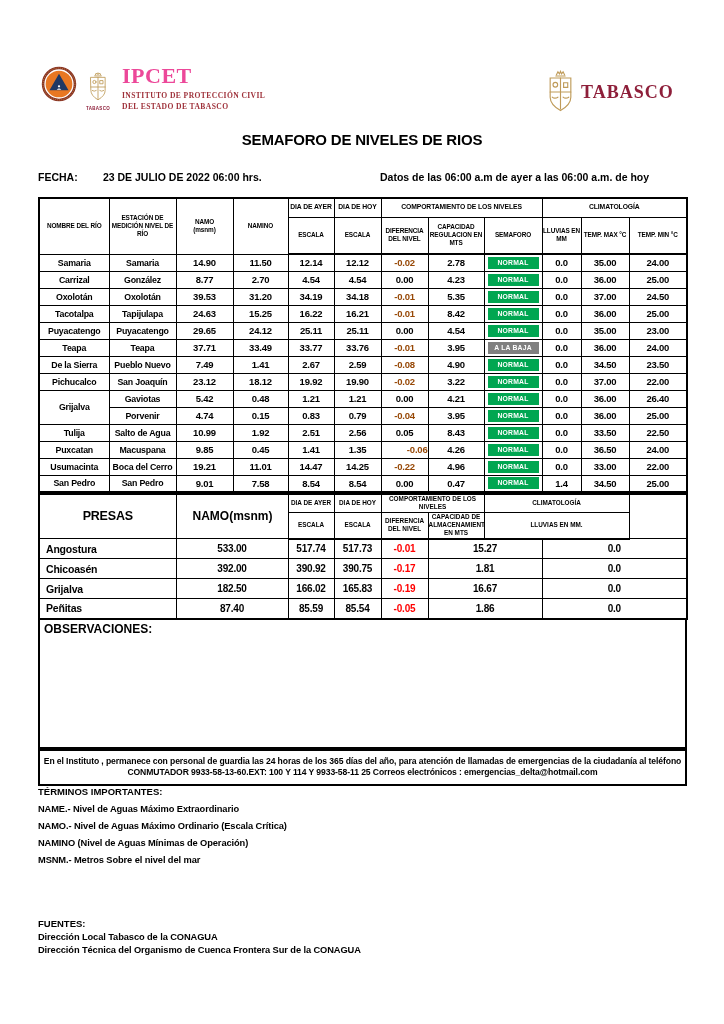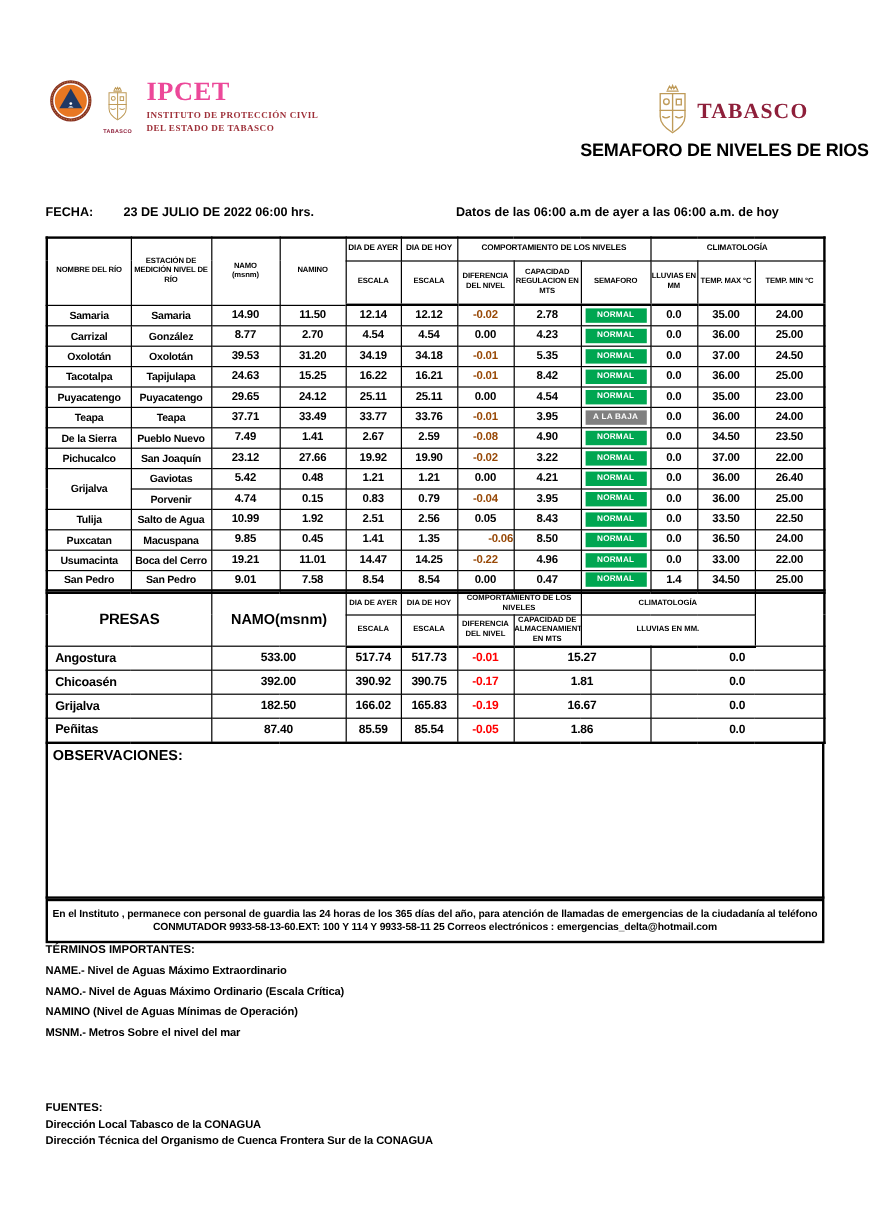--- a/index.html
+++ b/index.html
@@ -10,21 +10,21 @@
   .seal{position:absolute;left:1px;top:2px;}
   .crest-sm{position:absolute;left:46px;top:8px;width:24px;text-align:center;}
   .crest-sm .cap{font-size:4.5px;color:#8E1F3A;letter-spacing:.3px;margin-top:0;}
   .ipcet{position:absolute;left:82px;top:1px;font-family:"Liberation Serif",serif;}
   .ipcet .acr{font-size:22px;color:#ec4899;letter-spacing:.5px;line-height:1;}
   .ipcet .l1{font-size:7.6px;color:#9E3039;letter-spacing:.4px;margin-top:4px;}
   .ipcet .l2{font-size:7.6px;color:#9E3039;letter-spacing:.4px;margin-top:2px;}
   .right-brand{position:absolute;left:505px;top:6px;display:flex;align-items:center;gap:5px;}
   .right-brand .tab{font-family:"Liberation Serif",serif;font-size:18px;color:#8E1F3A;letter-spacing:1px;}
   
-  .title{position:absolute;top:117px;left:0;width:100%;text-align:right;font-size:15px;letter-spacing:-.2px;}
+  .title{position:absolute;top:131px;left:0;width:100%;text-align:center;font-size:15px;letter-spacing:-.2px;}
   .fecha{position:absolute;top:171px;left:38px;width:649px;font-size:10.5px;}
   .fecha .lab{display:inline-block;width:62px;}
   .fecha .datos{position:absolute;left:342px;top:0;text-align:right;}
   
   .tables{position:absolute;top:197px;left:38px;width:649px;}
   table{border-collapse:collapse;table-layout:fixed;width:649px;border:2px solid #000;}
   th,td{border:1px solid #000;padding:0;text-align:center;overflow:hidden;font-weight:bold;}
   .riv thead tr:nth-child(1){height:19px;}
   .riv thead tr:nth-child(2){height:37px;}
   .riv thead th{font-size:6.4px;line-height:1.3;letter-spacing:-.1px;}
@@ -271,21 +271,21 @@
               <div class="badge" style="background: rgb(0, 166, 81);">NORMAL</div>
             </td>
             <td class="c-num">0.0</td>
             <td class="c-num">34.50</td>
             <td class="c-num">23.50</td>
           </tr>
           <tr>
             <td class="c-name">Pichucalco</td>
             <td class="c-station">San Joaquín</td>
             <td class="c-num">23.12</td>
-            <td class="c-num">27.66</td>
+            <td class="c-num">18.12</td>
             <td class="c-num">19.92</td>
             <td class="c-num">19.90</td>
             <td class="c-num" style="color: rgb(151, 72, 6);">-0.02</td>
             <td class="c-num">3.22</td>
             <td class="c-sem">
               <div class="badge" style="background: rgb(0, 166, 81);">NORMAL</div>
             </td>
             <td class="c-num">0.0</td>
             <td class="c-num">37.00</td>
             <td class="c-num">22.00</td>
@@ -338,21 +338,21 @@
             <td class="c-num">22.50</td>
           </tr>
           <tr>
             <td class="c-name">Puxcatan</td>
             <td class="c-station">Macuspana</td>
             <td class="c-num">9.85</td>
             <td class="c-num">0.45</td>
             <td class="c-num">1.41</td>
             <td class="c-num">1.35</td>
             <td class="c-num" style="color: rgb(151, 72, 6); text-align: right;">-0.06</td>
-            <td class="c-num">8.50</td>
+            <td class="c-num">4.26</td>
             <td class="c-sem">
               <div class="badge" style="background: rgb(0, 166, 81);">NORMAL</div>
             </td>
             <td class="c-num">0.0</td>
             <td class="c-num">36.50</td>
             <td class="c-num">24.00</td>
           </tr>
           <tr>
             <td class="c-name">Usumacinta</td>
             <td class="c-station">Boca del Cerro</td>

